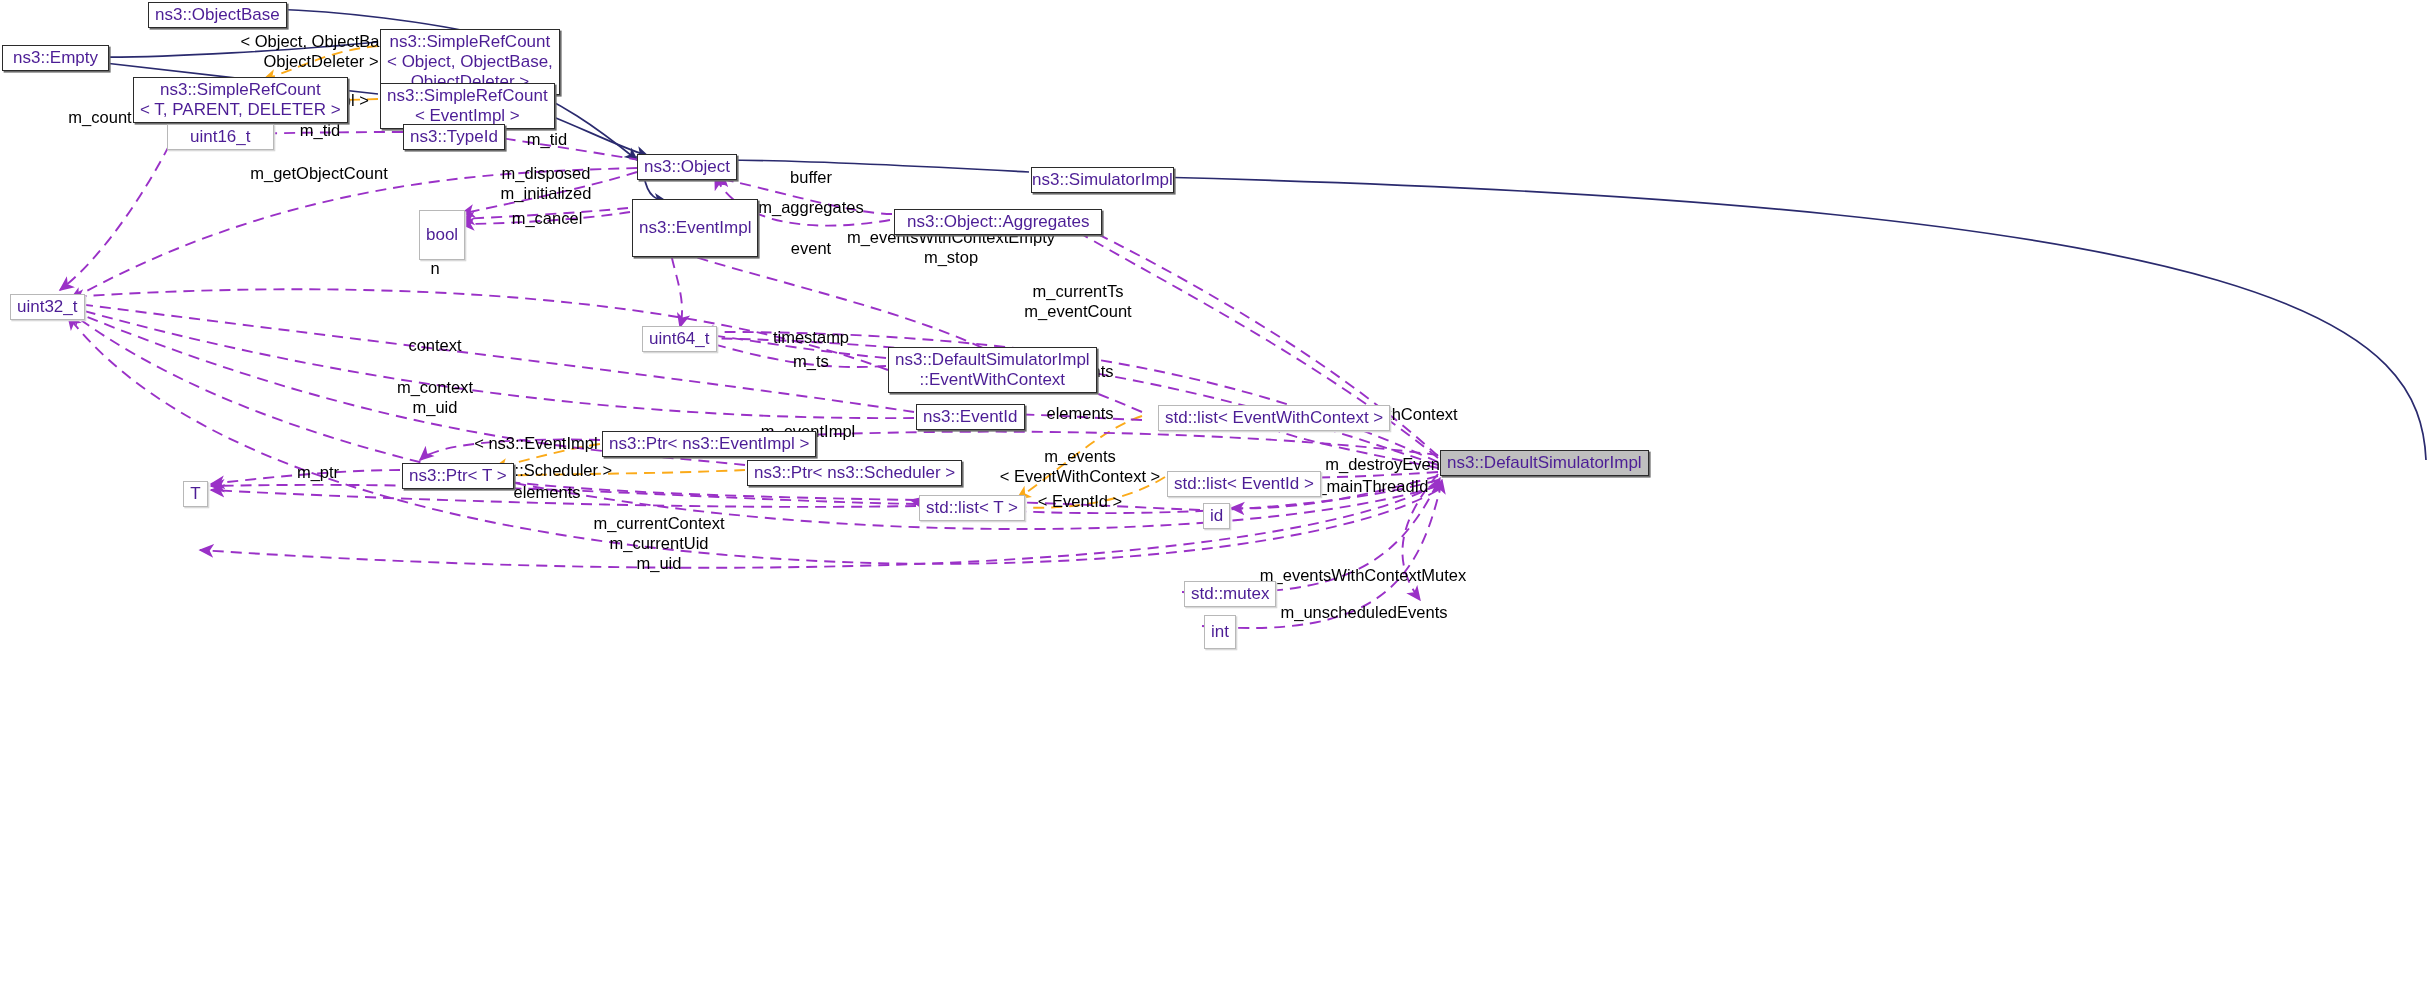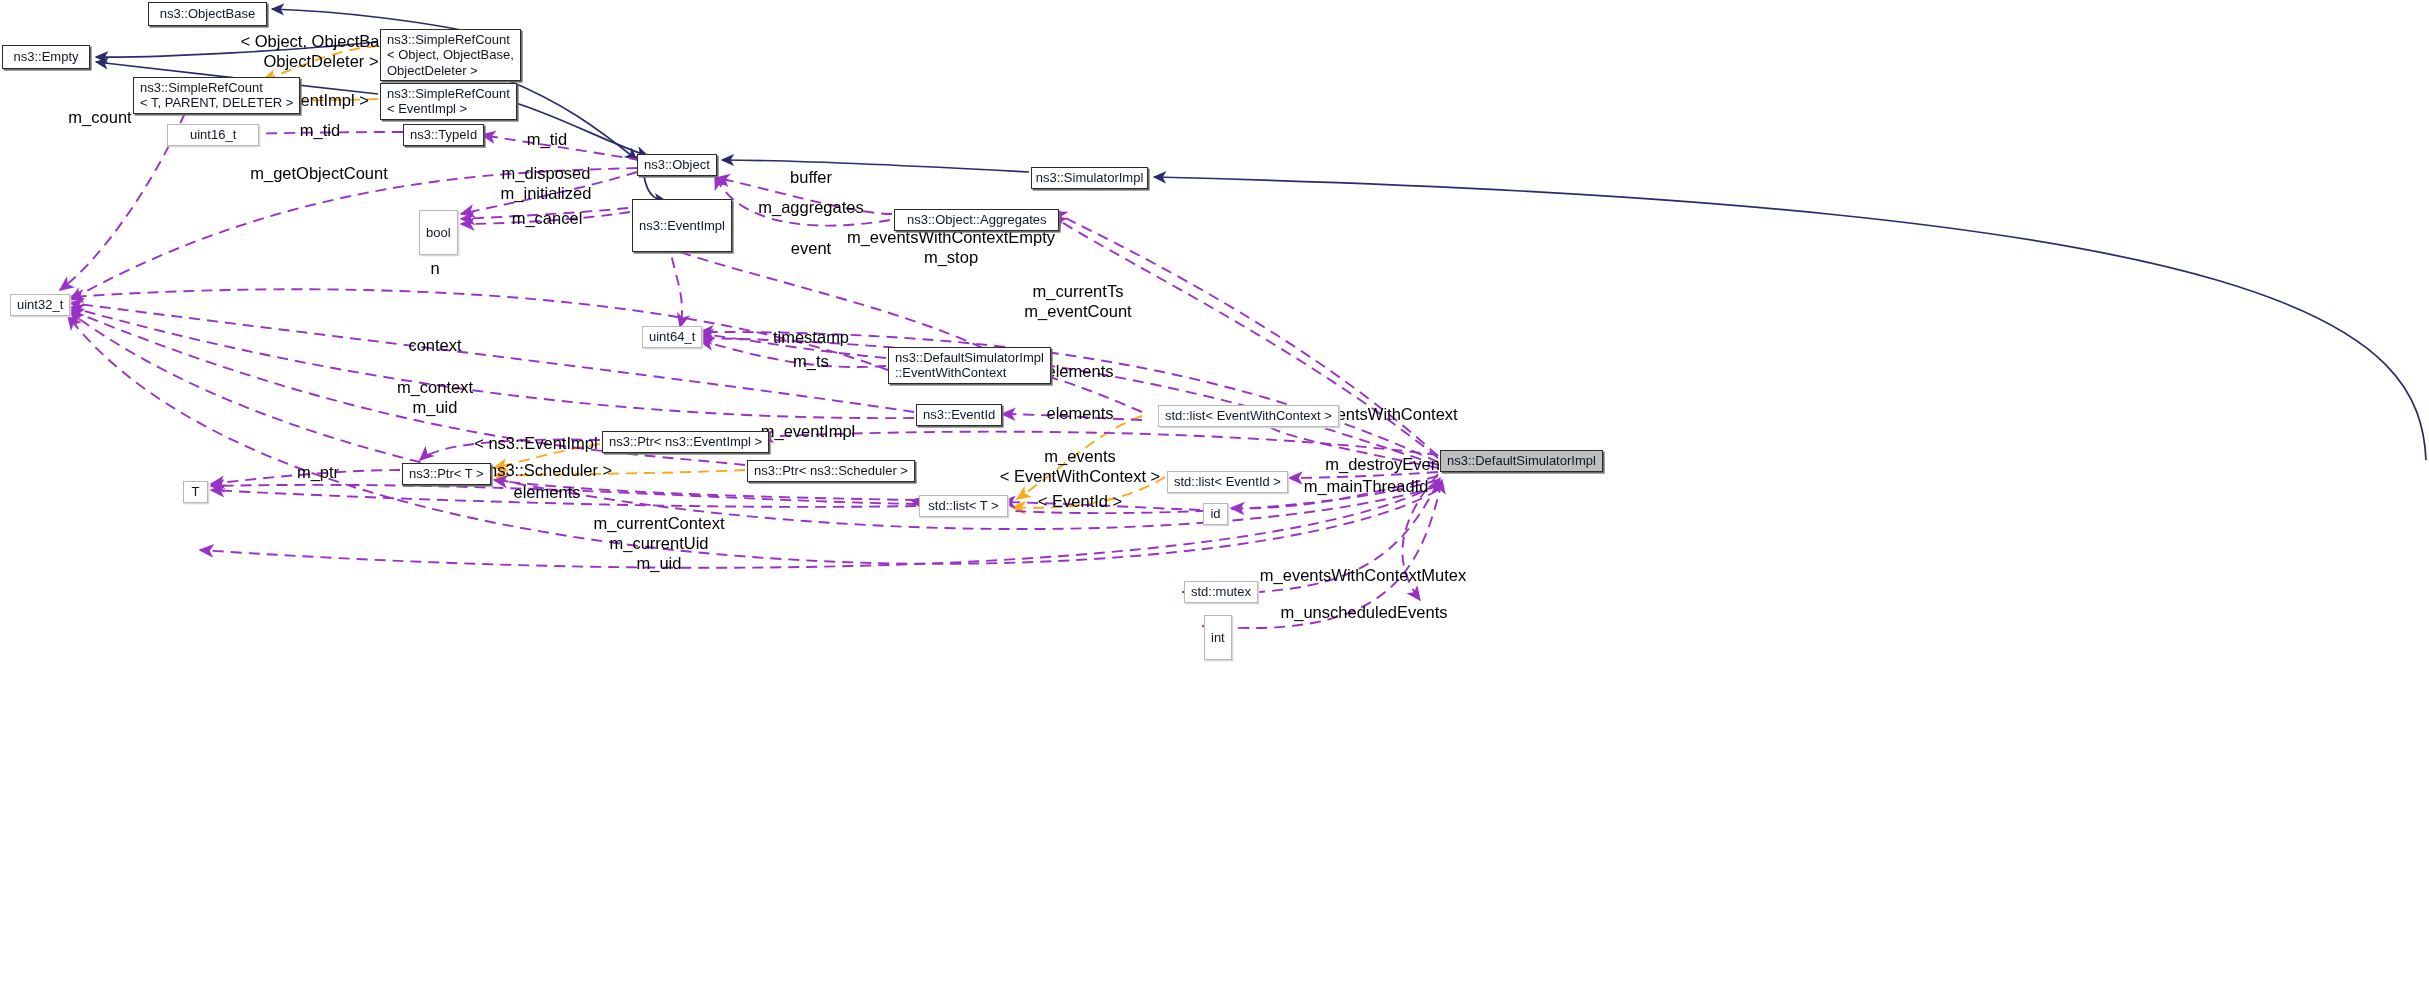--- a/index.html
+++ b/index.html
@@ -20,24 +20,25 @@
     left: 0; top: 0;
     width: 2429px;
     height: 999px;
   }
   .node {
     position: absolute;
     box-sizing: border-box;
     display: flex;
     align-items: center;
     justify-content: center;
+    text-align: center;
     white-space: pre;
     line-height: 1.18;
-    font-size: 13px;
-    color: #0f172a;
+    font-size: 17px;
+    color: #4c1d95;
     background: #ffffff;
     z-index: 5;
   }
   .node.solid {
     border: 1.6px solid #2b2b2b;
     box-shadow: 1.6px 1.6px 0 0 #6b6b6b;
   }
   .node.light {
     border: 1.3px solid #b8b8b8;
     box-shadow: 1.3px 1.3px 0 0 #d8d8d8;
@@ -135,21 +136,21 @@
       <path d="M 1438,490 C 1250,600 300,620 68,316"></path>
       <path d="M 1438,484 C 1300,560 800,590 200,550"></path>
       <path d="M 1182,592 C 1350,600 1400,560 1440,478"></path>
       <path d="M 1202,626 C 1380,640 1420,580 1442,480"></path>
       <path d="M 1438,474 C 1400,520 1390,560 1420,600"></path>
     </g>
   </svg>
 
   <div id="nodes-layer">
       <div class="node solid" style="left: 148px; top: 2px; min-width: 119px; min-height: 24px; padding: 2px 6px;">ns3::ObjectBase</div>
-      <div class="node solid" style="left: 2px; top: 45px; min-width: 88px; min-height: 24px; padding: 2px 2px;">ns3::Empty</div>
+      <div class="node solid" style="left: 2px; top: 45px; min-width: 88px; min-height: 24px; padding: 2px 10px;">ns3::Empty</div>
       <div class="node solid" style="left: 380px; top: 29px; min-width: 110px; min-height: 44px; padding: 2px 6px;">ns3::SimpleRefCount
 &lt; Object, ObjectBase,
 ObjectDeleter &gt;</div>
       <div class="node solid" style="left: 133px; top: 77px; min-width: 123px; min-height: 32px; padding: 2px 6px;">ns3::SimpleRefCount
 &lt; T, PARENT, DELETER &gt;</div>
       <div class="node solid" style="left: 380px; top: 83px; min-width: 107px; min-height: 32px; padding: 2px 6px;">ns3::SimpleRefCount
 &lt; EventImpl &gt;</div>
       <div class="node light" style="left: 167px; top: 124px; min-width: 56px; min-height: 22px; padding: 2px 22px;">uint16_t</div>
       <div class="node solid" style="left: 403px; top: 124px; min-width: 75px; min-height: 22px; padding: 2px 6px;">ns3::TypeId</div>
       <div class="node solid" style="left: 637px; top: 154px; min-width: 77px; min-height: 22px; padding: 2px 6px;">ns3::Object</div>
@@ -165,21 +166,21 @@
       <div class="node light" style="left: 1144px; top: 405px; min-width: 172px; min-height: 22px; padding: 2px 6px; margin-left: 14px;">std::list&lt; EventWithContext &gt;</div>
       <div class="node solid" style="left: 602px; top: 431px; min-width: 152px; min-height: 22px; padding: 2px 6px;">ns3::Ptr&lt; ns3::EventImpl &gt;</div>
       <div class="node solid" style="left: 402px; top: 463px; min-width: 88px; min-height: 22px; padding: 2px 6px;">ns3::Ptr&lt; T &gt;</div>
       <div class="node solid" style="left: 747px; top: 460px; min-width: 157px; min-height: 22px; padding: 2px 6px;">ns3::Ptr&lt; ns3::Scheduler &gt;</div>
       <div class="node light" style="left: 1167px; top: 471px; min-width: 118px; min-height: 22px; padding: 2px 6px;">std::list&lt; EventId &gt;</div>
       <div class="node focus" style="left: 1440px; top: 450px; min-width: 157px; min-height: 22px; padding: 2px 6px;">ns3::DefaultSimulatorImpl</div>
       <div class="node light" style="left: 183px; top: 481px; min-width: 25px; min-height: 22px; padding: 2px 6px;">T</div>
       <div class="node light" style="left: 919px; top: 495px; min-width: 89px; min-height: 22px; padding: 2px 6px;">std::list&lt; T &gt;</div>
       <div class="node light" style="left: 1203px; top: 503px; min-width: 25px; min-height: 22px; padding: 2px 6px;">id</div>
       <div class="node light" style="left: 1184px; top: 581px; min-width: 71px; min-height: 22px; padding: 2px 6px;">std::mutex</div>
-      <div class="node light" style="left: 1204px; top: 615px; min-width: 26px; min-height: 22px; padding: 14px 6px;">int</div>
+      <div class="node light" style="left: 1204px; top: 615px; min-width: 26px; min-height: 22px; padding: 6px 6px;">int</div>
     </div>
   <div id="labels-layer">
       <div class="edge-label" style="left: 321px; top: 51px;">&lt; Object, ObjectBase,
 ObjectDeleter &gt;</div>
       <div class="edge-label" style="left: 318px; top: 100px;">&lt; EventImpl &gt;</div>
       <div class="edge-label" style="left: 100px; top: 117px;">m_count</div>
       <div class="edge-label" style="left: 320px; top: 130px;">m_tid</div>
       <div class="edge-label" style="left: 547px; top: 139px;">m_tid</div>
       <div class="edge-label" style="left: 319px; top: 173px;">m_getObjectCount</div>
       <div class="edge-label" style="left: 546px; top: 183px;">m_disposed

